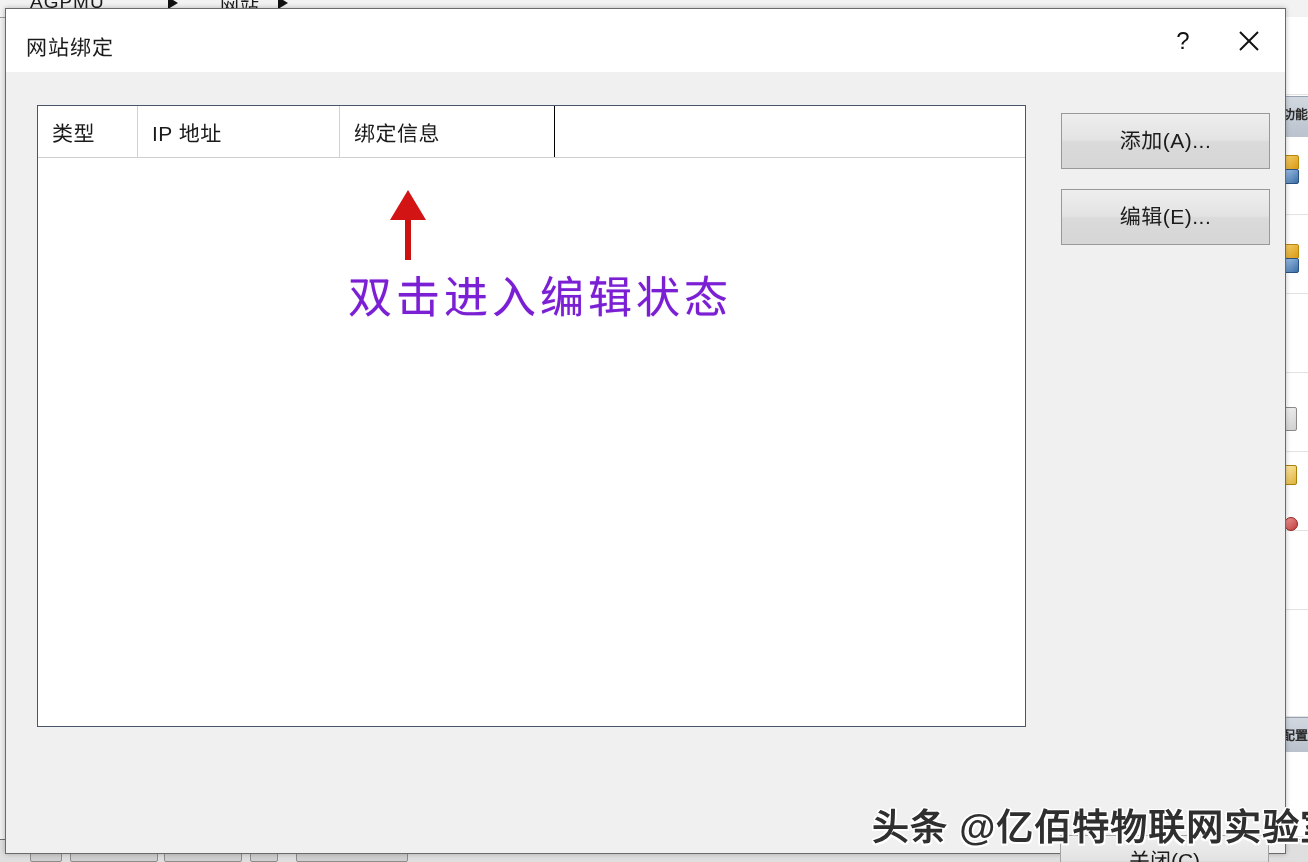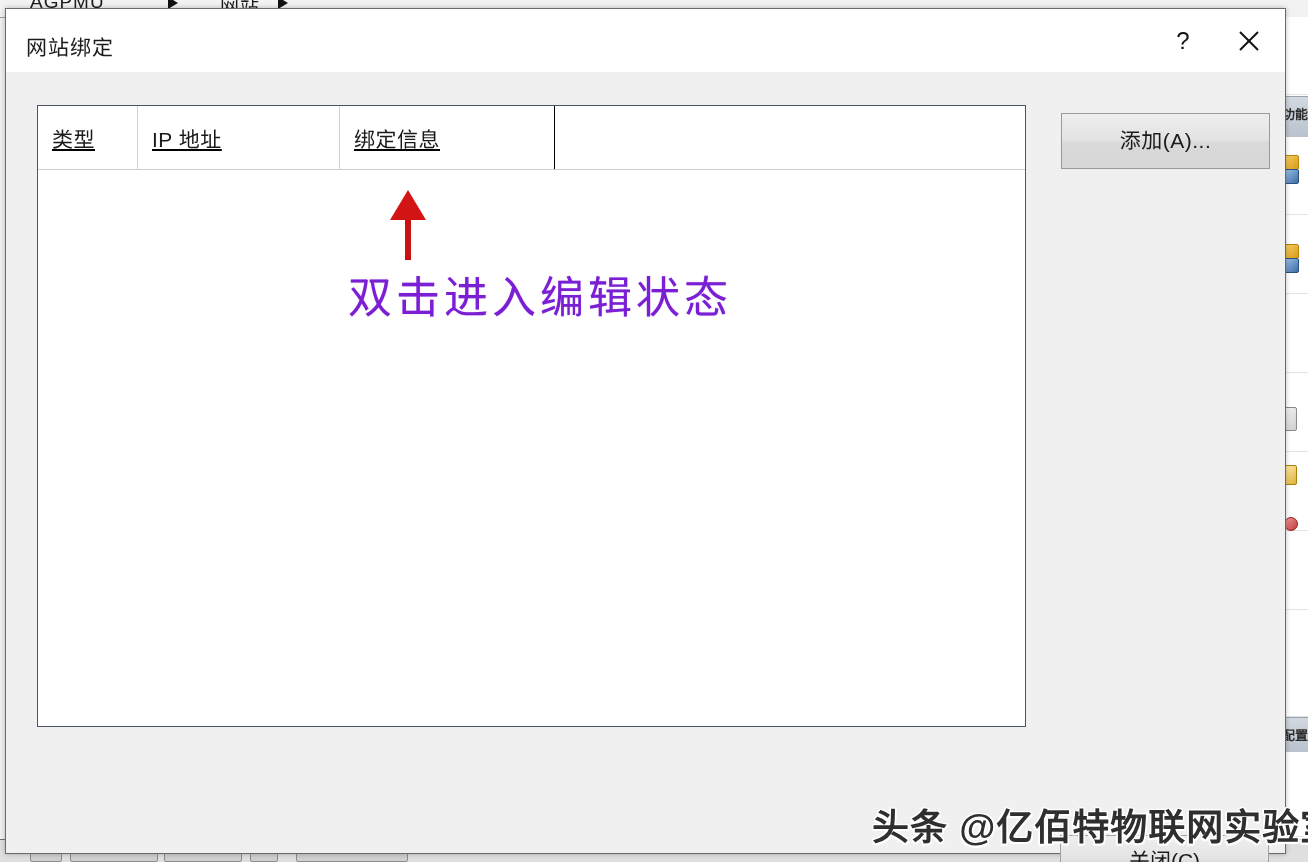--- a/index.html
+++ b/index.html
@@ -192,25 +192,24 @@
     top: 33px;
     width: 989px;
     height: 622px;
     background: #ffffff;
     border: 1px solid #4a5568;
     box-sizing: border-box;
     overflow: hidden;
   }
   .lv-header {
     display: flex;
-    height: 64px;
+    height: 52px;
     background: #ffffff;
     border-bottom: 1px solid #cfcfcf;
     box-sizing: border-box;
-    text-decoration: underline;
   }
   .lv-th {
     display: flex;
     align-items: center;
     padding-left: 14px;
     font-size: 21px;
     color: #1a1a1a;
     border-right: 1px solid #d2d2d2;
     box-sizing: border-box;
     white-space: nowrap;
@@ -407,20 +406,21 @@
       <div class="lv-header">
         <div class="lv-th c0">类型</div>
         <div class="lv-th c3">IP 地址</div>
         <div class="lv-th c4 last">绑定信息</div>
       </div>
 
     </div>
 
     <div class="btn-col">
       <button class="dlgbtn">添加(A)...</button>
+      <button class="dlgbtn">编辑(E)...</button>
     </div>
 
     <button class="btn-close">关闭(C)</button>
   </div>
 </div>
 
 <svg class="anno-arrow" viewBox="0 0 40 72">
   <line x1="20" y1="72" x2="20" y2="22" stroke="#cc1111" stroke-width="6"></line>
   <polygon points="20,2 38,32 2,32" fill="#d31414"></polygon>
 </svg>

